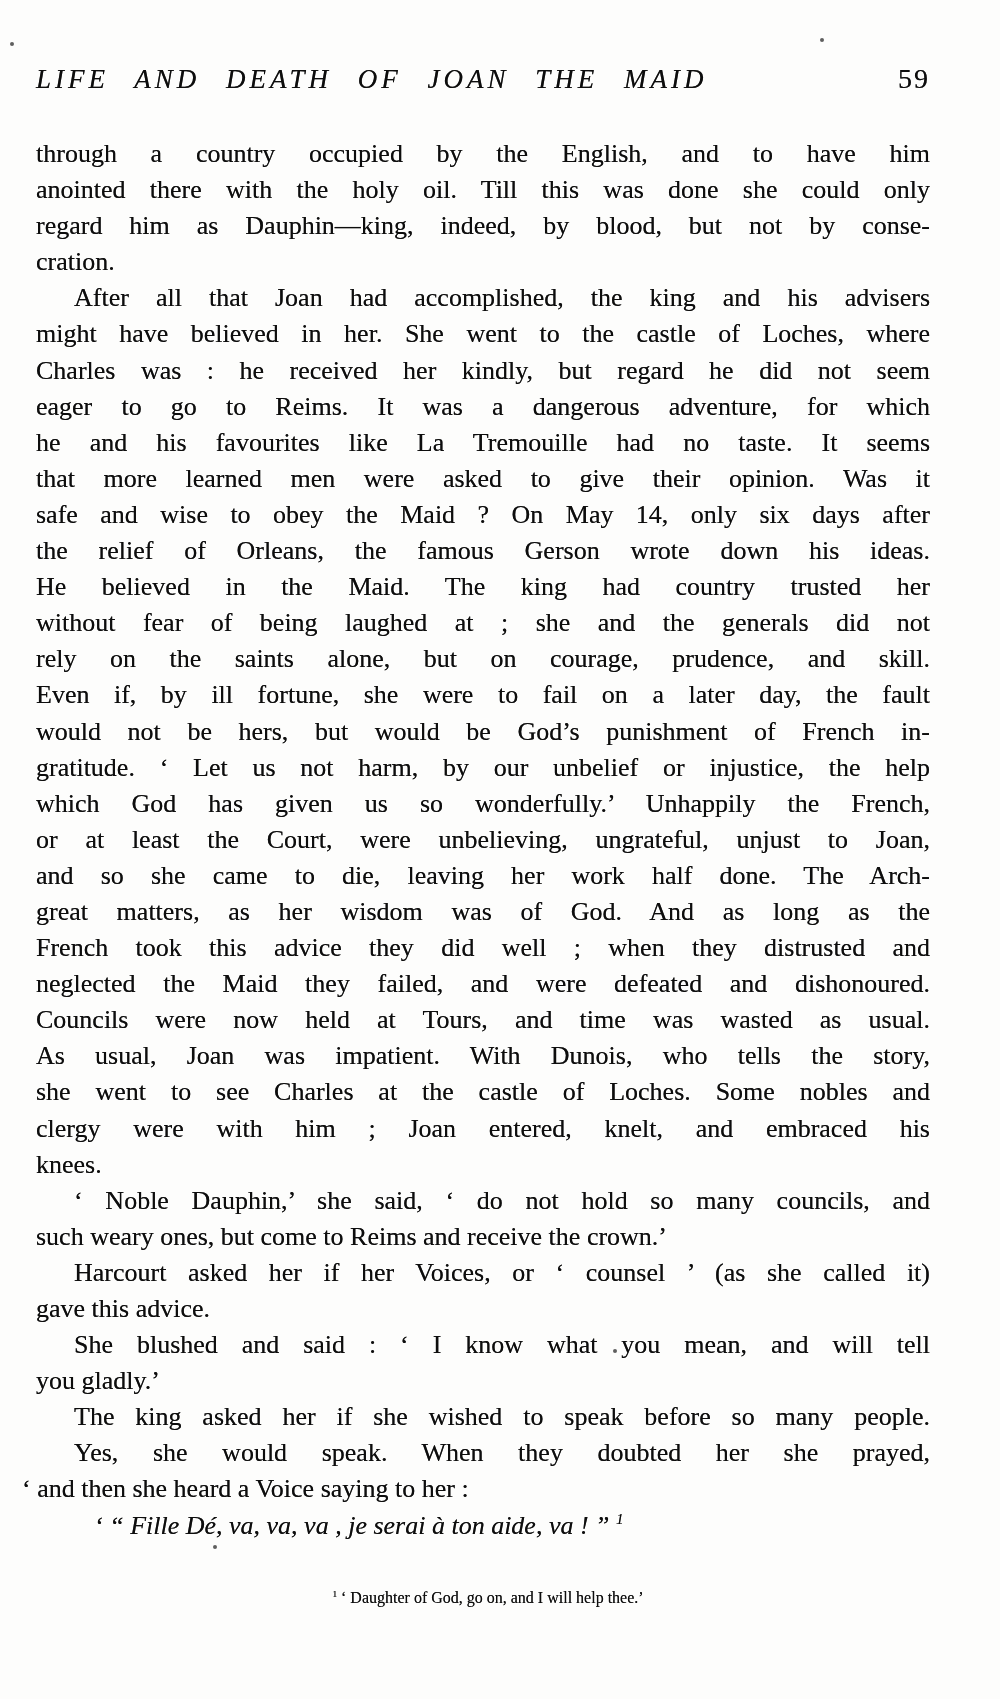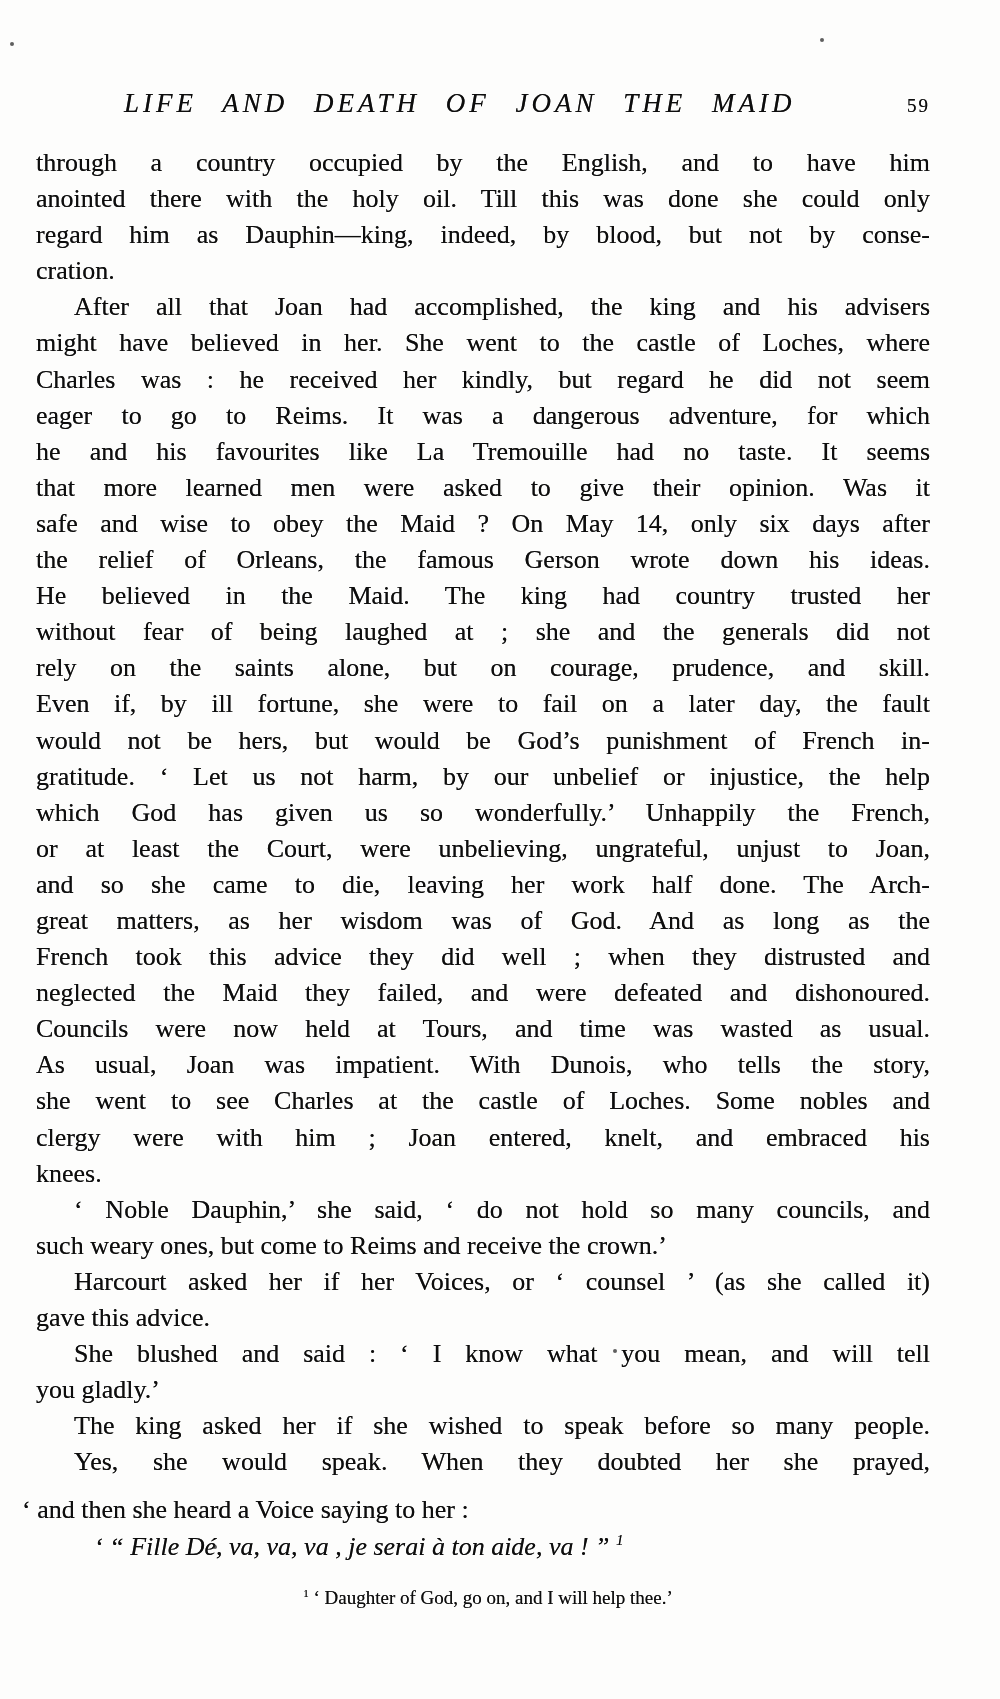--- a/index.html
+++ b/index.html
@@ -10,65 +10,63 @@
     color:#0d0d0d;
     font-family:"Liberation Serif","DejaVu Serif",serif;
     overflow:hidden;
     text-shadow:0 0 0.5px rgba(0,0,0,0.65);
   }
   .running-head {
     position:absolute; top:63px; left:36px; width:894px;
     display:flex; align-items:baseline;
   }
   .running-head .title {
-    margin-left:88px;
     font-style:italic;
     font-size:27px;
     letter-spacing:4px;
     word-spacing:15px;
     white-space:nowrap;
   }
   .running-head .page-number {
     margin-left:auto;
-    font-size:19px;
+    font-size:28px;
     letter-spacing:2px;
-    margin-top:32px;
   }
   .body-text {
-    position:absolute; top:145px; left:36px; width:894px;font-family:Liberation Serif, serif;
+    position:absolute; top:136px; left:36px; width:894px;font-family:Liberation Serif, serif;
   }
   .line {
     font-size:26px;
     line-height:36.1px;
     height:36.1px;
     text-align:justify;
     text-align-last:justify;
     overflow:visible;
   }
   .line.left {
     text-align:center;
     text-align-last:left;
   }
   .line.indent { text-indent:38px; }
-  .line.hang   { text-indent:-14px;margin-top:12px; }
+  .line.hang   { text-indent:-14px; }
   .line.french {
     padding-left:58px;
     font-style:italic;
     text-align:center;
     text-align-last:left;
   }
   sup {
     font-size:0.58em;
     vertical-align:super;
     line-height:0;
   }
   .footnote {
     position:absolute; top:1585px; left:0; width:976px;
     text-align:center;
-    font-size:19px;
+    font-size:16px;
     line-height:26px;
   }
   .artifact {
     position:absolute;
     width:4px; height:4px;
     border-radius:50%;
     background:#2a2a2a;
     opacity:0.75;
   }
 </style>

